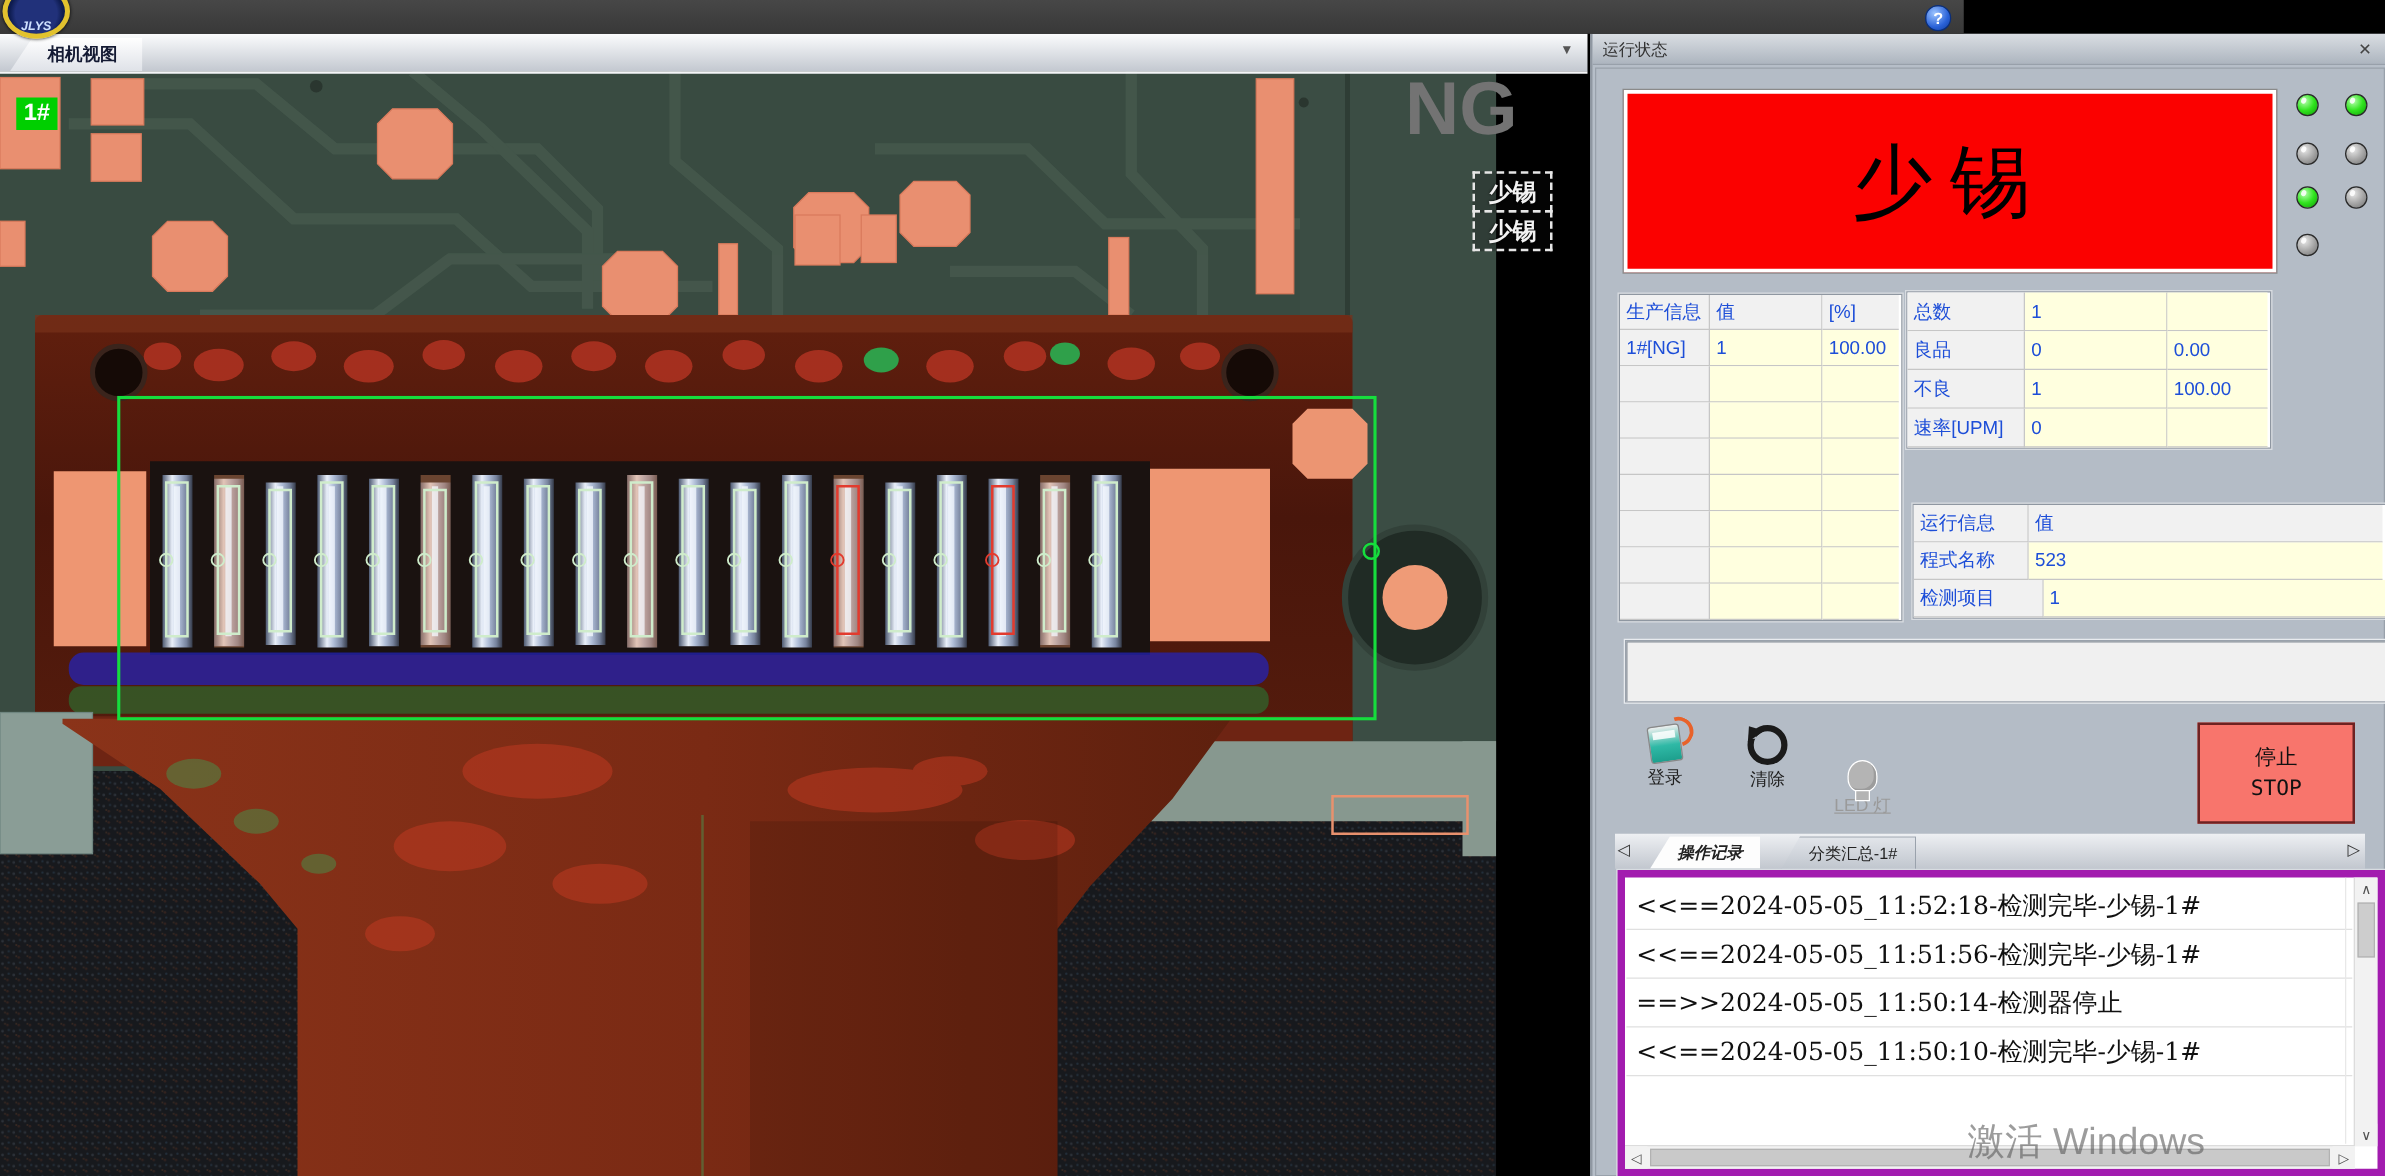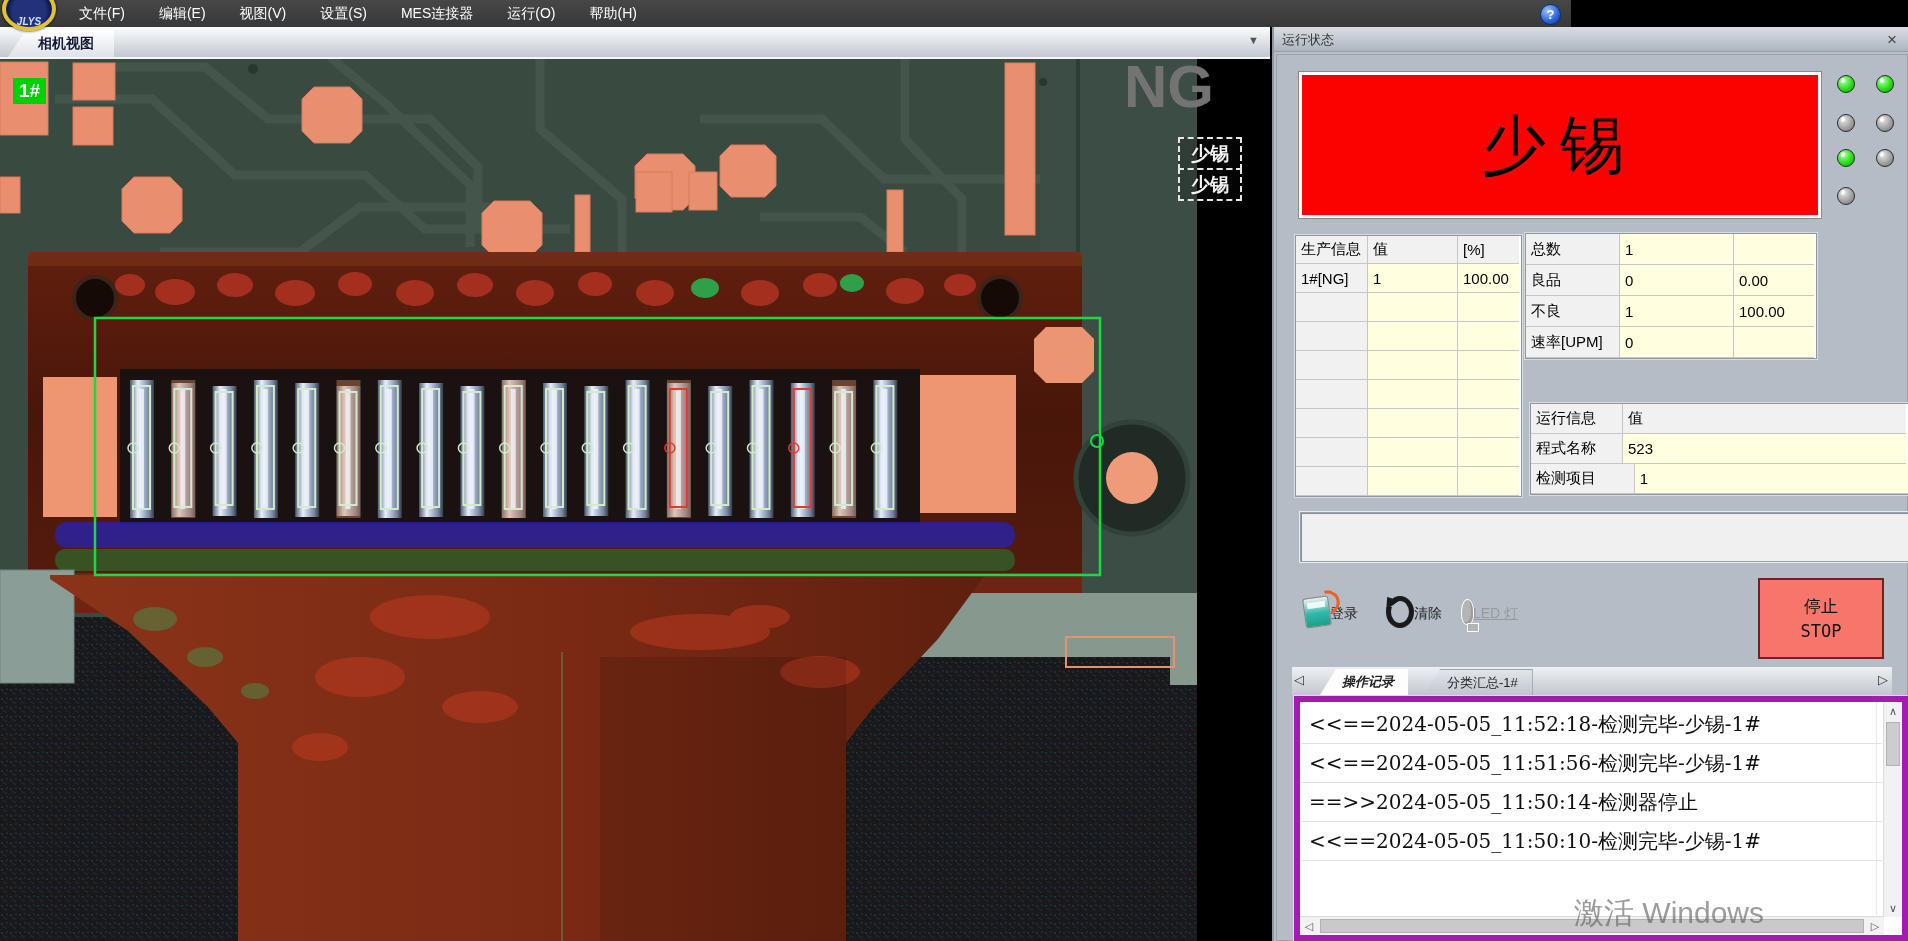--- a/index.html
+++ b/index.html
@@ -49,27 +49,27 @@
     border:3px solid #fff;outline:1px solid #8a8a8a;display:flex;align-items:center;justify-content:center;
     font-family:"DejaVu Serif",serif;font-size:64px;color:#000;letter-spacing:14px;}
   .led{position:absolute;width:16px;height:16px;border-radius:50%;border:1px solid #2a2a2a;}
   .led.on{background:radial-gradient(circle at 35% 30%,#b8ffb0,#31e41f 50%,#0f9a08);}
   .led.off{background:radial-gradient(circle at 35% 30%,#e8e8e8,#a9a9a9 50%,#6f6f6f);}
   .led .glint{position:absolute;left:3px;top:2px;width:4px;height:5px;border-radius:50%;
     background:rgba(255,255,255,.85);transform:rotate(25deg);}
   .tbl{position:absolute;background:#fff;border:1px solid #8f97a1;box-shadow:0 0 0 1px #d8dce1;}
   .tbl .trow{display:flex;}
   .tbl .cell{box-sizing:border-box;border-right:1px solid #c6c6c6;border-bottom:1px solid #c6c6c6;
-    font-size:15px;color:#000000;padding:0 5px;overflow:hidden;white-space:nowrap;display:flex;align-items:center;}
+    font-size:15px;color:#1d4ed8;padding:0 5px;overflow:hidden;white-space:nowrap;display:flex;align-items:center;}
   .tbl .cell.lbl{background:#f1f1f1;}
   .tbl .cell.val{background:#ffffdf;}
   .message-box{position:absolute;left:26px;top:485px;width:607px;height:48px;background:#f0f0f0;
     border:1px solid #9aa2ac;box-shadow:inset 1px 1px 0 #868e98, 0 0 0 1px #e8ebef;}
   
-  .tool-btn{position:absolute;width:56px;height:64px;display:flex;flex-direction:row;
+  .tool-btn{position:absolute;width:56px;height:64px;display:flex;flex-direction:column;
     align-items:center;justify-content:flex-start;cursor:default;}
   .tool-btn .lab{font-size:14px;color:#222;margin-top:3px;white-space:nowrap;}
   .tool-btn.disabled .lab{color:#9a9a9a;text-decoration:underline;}
   .icon-badge{width:24px;height:28px;background:linear-gradient(#efefef,#2fb9a6 55%,#1d9f8d);
     border:1px solid #888;border-radius:3px;position:relative;transform:rotate(-8deg);}
   .icon-badge:before{content:"";position:absolute;left:3px;top:4px;right:3px;height:6px;background:#fff;opacity:.85;}
   .icon-badge:after{content:"";position:absolute;right:-12px;top:-6px;width:18px;height:18px;
     border:3px solid #e8622a;border-left-color:transparent;border-bottom-color:transparent;
     border-radius:50%;transform:rotate(35deg);}
   .icon-refresh{width:22px;height:22px;border:5px solid #1a1a1a;border-radius:50%;position:relative;}
@@ -109,29 +109,20 @@
   .watermark .w1{font-size:30px;}
   .watermark .w2{font-size:15px;margin-top:8px;}
 </style>
 </head>
 <body>
 
 <div id="app">
 
   <div class="menu-bar">
     <div class="logo">JLYS</div>
-    <div class="menu-items">
-        <div class="menu-item">文件(F)</div>
-        <div class="menu-item">编辑(E)</div>
-        <div class="menu-item">视图(V)</div>
-        <div class="menu-item">设置(S)</div>
-        <div class="menu-item">MES连接器</div>
-        <div class="menu-item">运行(O)</div>
-        <div class="menu-item">帮助(H)</div>
-      </div>
     <div class="help-icon">?</div>
   </div>
 
   <div class="tab-bar">
     <div class="camera-tab">相机视图</div>
     <div class="tab-dropdown">▼</div>
   </div>
 
   <div class="camera-area">
     <svg width="1270" height="884" viewBox="0 0 1270 884">
@@ -476,21 +467,21 @@
 
     <div id="tool-buttons">
         <div class="tool-btn" style="left: 30px; top: 553px;">
           <div class="icon-badge"></div>
           <div class="lab">登录</div>
         </div>
         <div class="tool-btn" style="left: 112px; top: 553px;">
           <div class="icon-refresh"></div>
           <div class="lab">清除</div>
         </div>
-        <div class="tool-btn disabled" style="left: 188px; top: 553px;">
+        <div class="tool-btn disabled" style="left: 188px; top: 582px;">
           <div class="icon-bulb"></div>
           <div class="lab">LED 灯</div>
         </div>
       </div>
 
     <div class="stop-btn">
       <span>停止</span>
       <span>STOP</span>
     </div>
 

